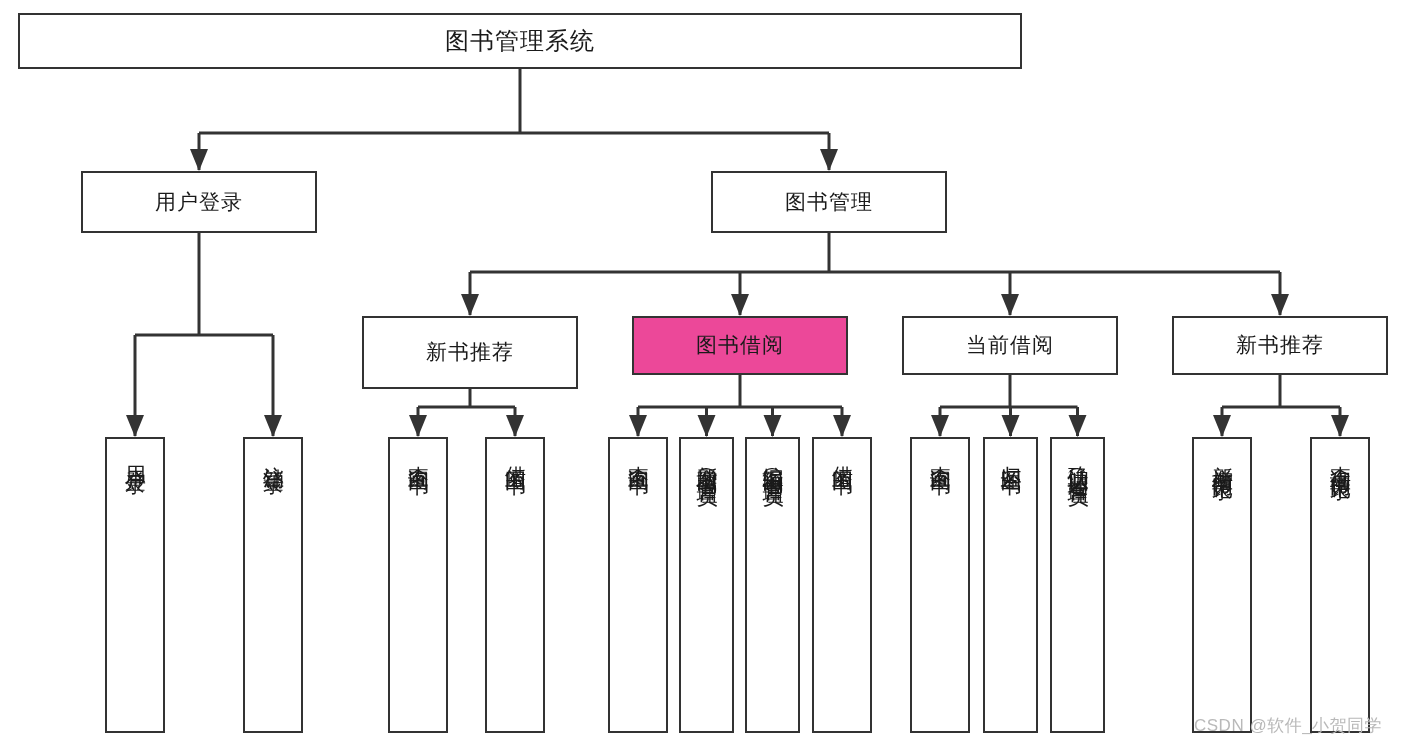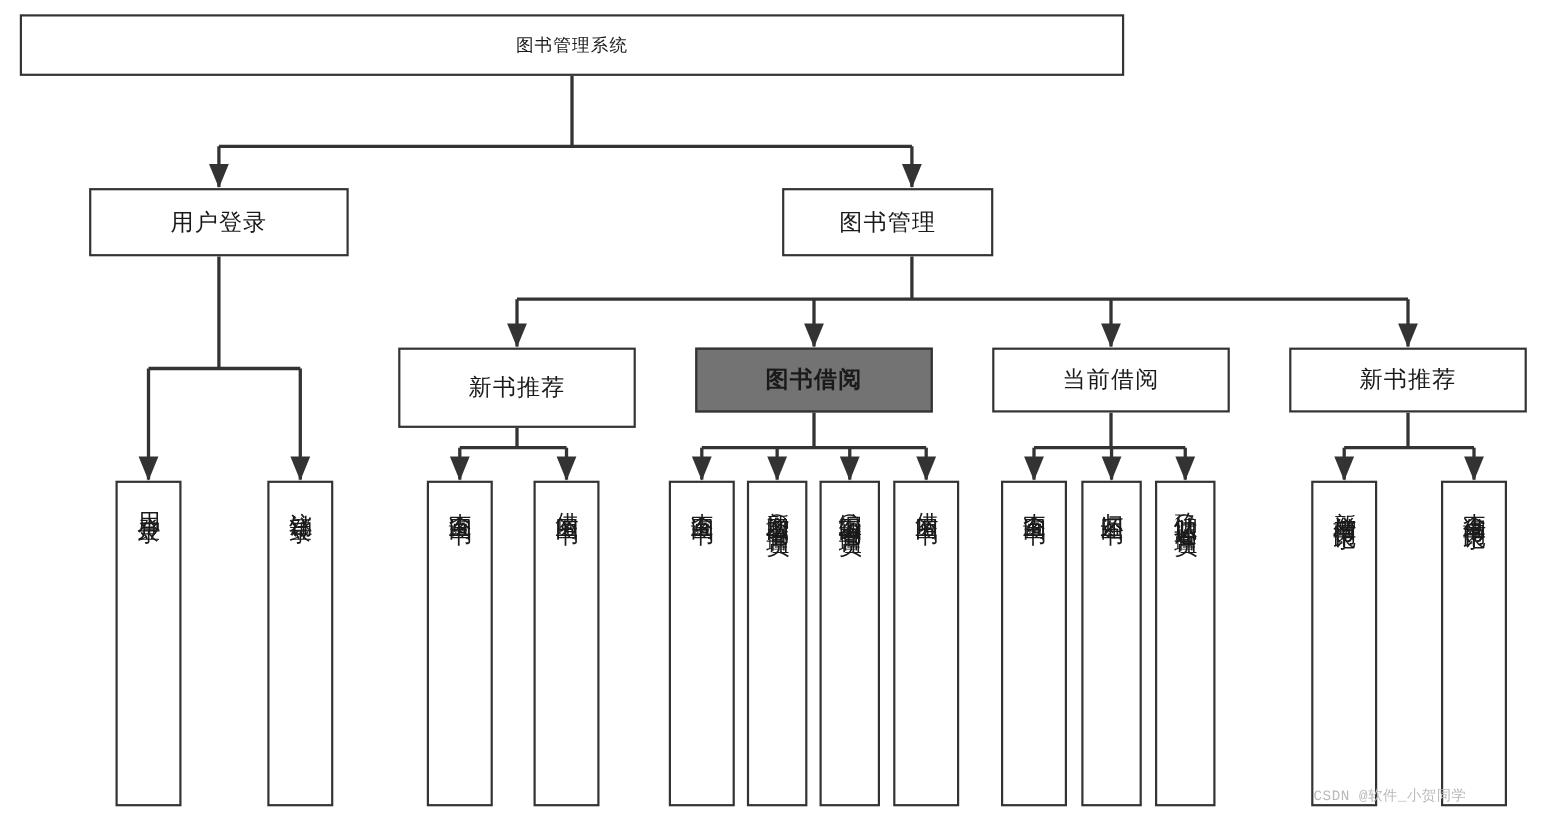--- a/index.html
+++ b/index.html
@@ -41,43 +41,43 @@
     text-align: center;
     line-height: 1.18;
     white-space: nowrap;
   }
   
   .node.horiz .lbl {
     font-size: 21px;
     letter-spacing: 1px;
   }
   .node.root .lbl {
-    font-size: 16px;
+    font-size: 24px;
     letter-spacing: 1px;
   }
   
   .node.vert {
     align-items: flex-start;
     justify-content: center;
     padding-top: 10px;
   }
   .node.vert .lbl {
     writing-mode: vertical-rl;
     text-orientation: upright;
     font-size: 21px;
     letter-spacing: 3px;
     line-height: 1;
   }
   .watermark {
     position: absolute;
-    font-size: 13px;
+    font-size: 17px;
     color: #b9b9b9;
     letter-spacing: 0.5px;
     white-space: nowrap;
-    font-family: Liberation Mono, monospace;
+    font-family: Liberation Sans, sans-serif;
   }
 </style>
 </head>
 <body>
 
 <div id="canvas">
   <svg id="edges" viewBox="0 0 1405 747" xmlns="http://www.w3.org/2000/svg">
       <line x1="520" y1="69" x2="520" y2="133" stroke="#333333" stroke-width="3"></line>
       <line x1="199" y1="133" x2="829" y2="133" stroke="#333333" stroke-width="3"></line>
       <line x1="199" y1="133" x2="199" y2="170" stroke="#333333" stroke-width="3"></line>
@@ -131,27 +131,27 @@
       <line x1="1340" y1="407" x2="1340" y2="436" stroke="#333333" stroke-width="3"></line>
       <polygon points="1331,415 1349,415 1340,437" fill="#333333"></polygon>
     </svg>
   <div id="nodes">
       <div class="node horiz root" style="left: 18px; top: 13px; width: 1004px; height: 56px; border-color: rgb(51, 51, 51); background: rgb(255, 255, 255); color: rgb(26, 26, 26);">
         <span class="lbl">图书管理系统</span>
       </div>
       <div class="node horiz" style="left: 81px; top: 171px; width: 236px; height: 62px; border-color: rgb(51, 51, 51); background: rgb(255, 255, 255); color: rgb(26, 26, 26);">
         <span class="lbl">用户登录</span>
       </div>
-      <div class="node horiz" style="left: 711px; top: 171px; width: 192px; height: 62px; border-color: rgb(51, 51, 51); background: rgb(255, 255, 255); color: rgb(26, 26, 26);">
+      <div class="node horiz" style="left: 711px; top: 171px; width: 236px; height: 62px; border-color: rgb(51, 51, 51); background: rgb(255, 255, 255); color: rgb(26, 26, 26);">
         <span class="lbl">图书管理</span>
       </div>
       <div class="node horiz" style="left: 362px; top: 316px; width: 216px; height: 73px; border-color: rgb(51, 51, 51); background: rgb(255, 255, 255); color: rgb(26, 26, 26);">
         <span class="lbl">新书推荐</span>
       </div>
-      <div class="node horiz" style="left: 632px; top: 316px; width: 216px; height: 59px; border-color: rgb(51, 51, 51); background: #737373; color: rgb(26, 26, 26); font-weight: bold;">
+      <div class="node horiz" style="left: 632px; top: 316px; width: 216px; height: 59px; border-color: rgb(51, 51, 51); background: #ec4899; color: rgb(26, 26, 26);">
         <span class="lbl">图书借阅</span>
       </div>
       <div class="node horiz" style="left: 902px; top: 316px; width: 216px; height: 59px; border-color: rgb(51, 51, 51); background: rgb(255, 255, 255); color: rgb(26, 26, 26); align-items: center;">
         <span class="lbl">当前借阅</span>
       </div>
       <div class="node horiz" style="left: 1172px; top: 316px; width: 216px; height: 59px; border-color: rgb(51, 51, 51); background: rgb(255, 255, 255); color: rgb(26, 26, 26);">
         <span class="lbl">新书推荐</span>
       </div>
       <div class="node vert" style="left: 105px; top: 437px; width: 60px; height: 296px; border-color: rgb(51, 51, 51); background: rgb(255, 255, 255); color: rgb(26, 26, 26);">
         <span class="lbl">用户登录</span>

